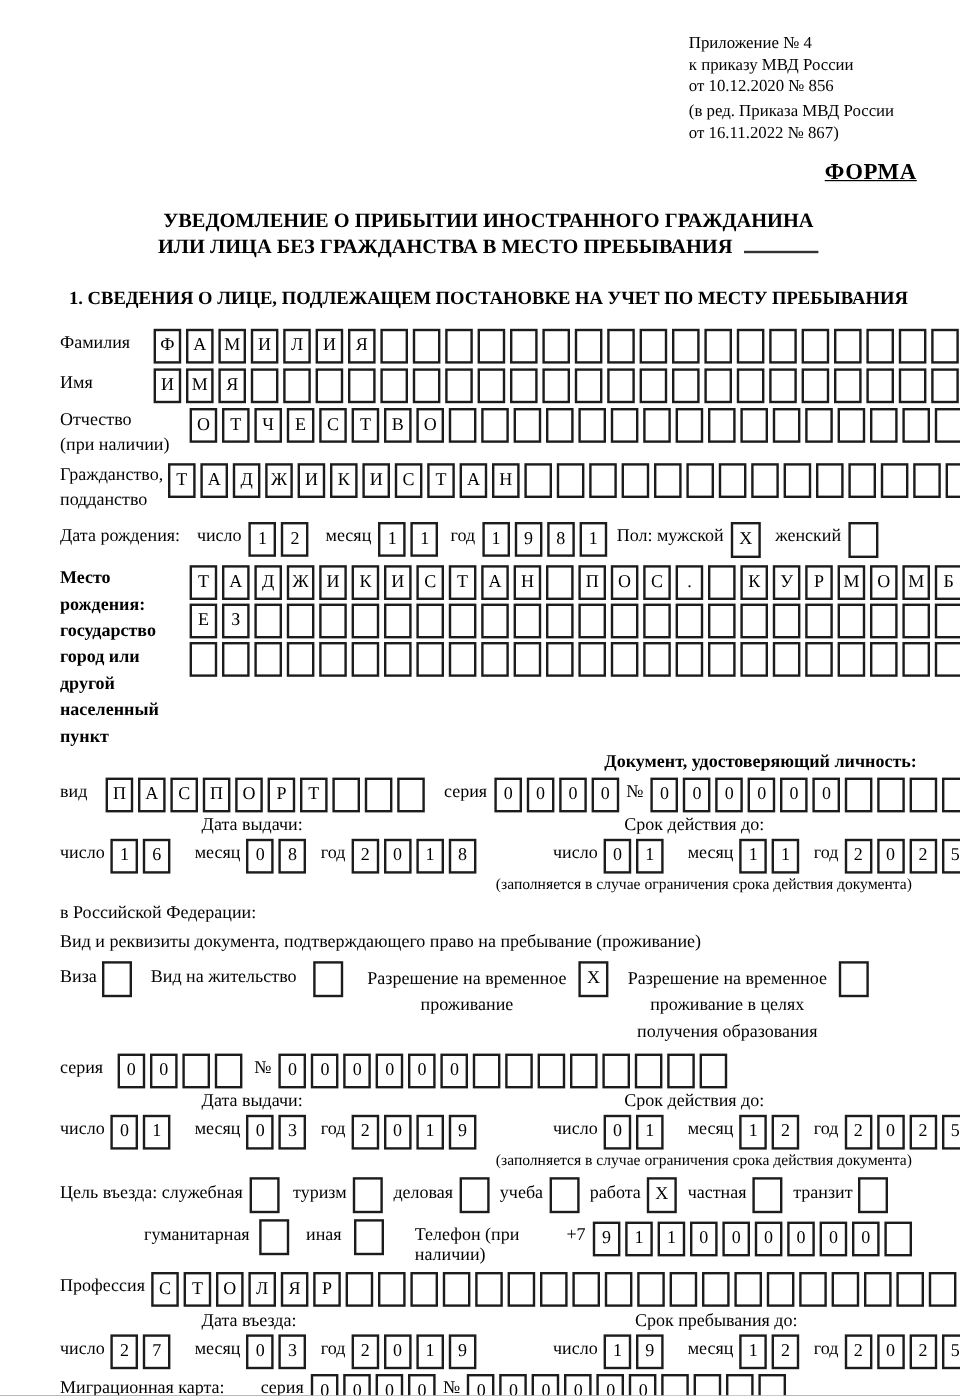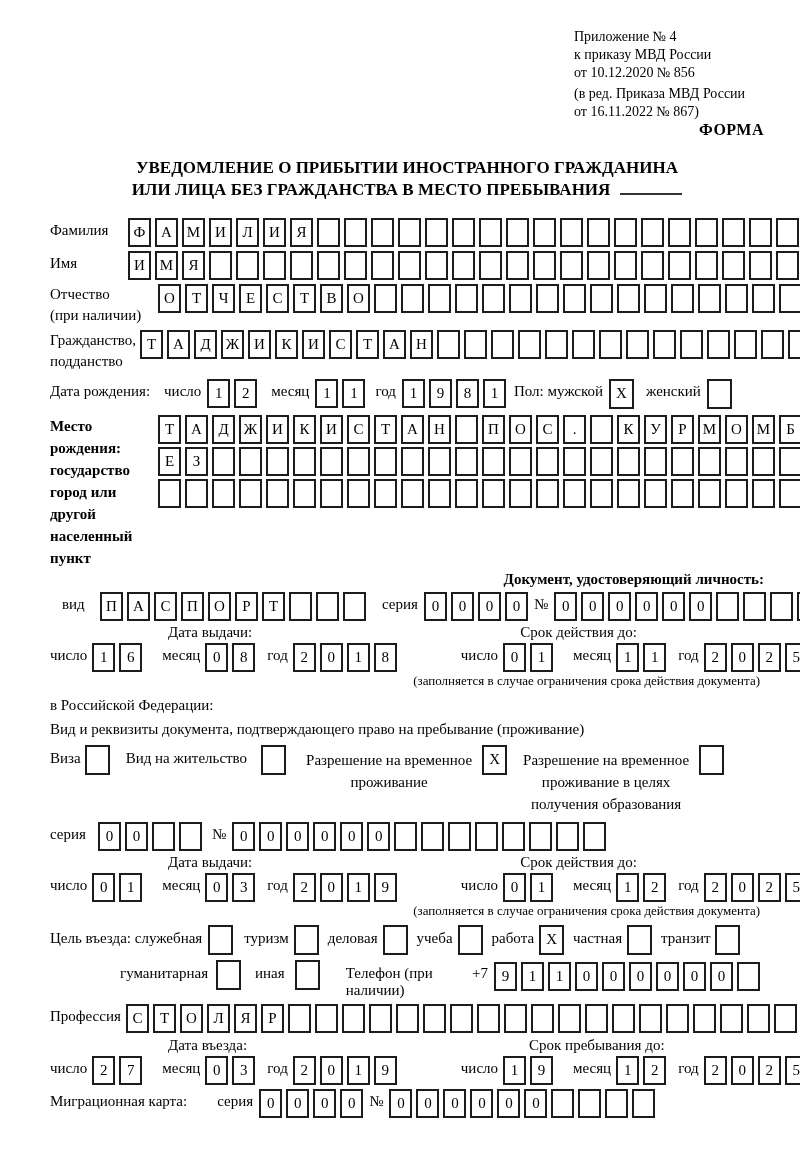--- a/index.html
+++ b/index.html
@@ -4,21 +4,21 @@
 <style>
   html,body{margin:0;padding:0;background:#888;}
   .page{
     width:800px;height:1163px;background:#fff;color:#000;
     font-family:"Liberation Serif","DejaVu Serif",serif;
     box-sizing:border-box;padding:28px 36px 0 50px;
     position:relative;overflow:hidden;margin:0 auto;
   }
   .tr-block{width:190px;margin-left:auto;font-size:14px;line-height:1.28;}
   .tr-block .gap{height:3px;}
-  .forma{text-align:right;font-weight:bold;font-size:16px;letter-spacing:.5px;}
+  .forma{text-align:right;font-weight:bold;font-size:19px;margin-top:12px;letter-spacing:.5px;text-decoration:underline;}
   .title{font-weight:bold;font-size:17px;text-align:center;margin-top:18px;line-height:1.35;}
   .uline{display:inline-block;width:62px;border-bottom:2.5px solid #333;margin-left:10px;vertical-align:baseline;}
   .sec1{font-weight:bold;font-size:15.5px;text-align:center;margin-top:22px;}
   .rows{margin-top:14px;font-size:15px;}
   .row{display:flex;align-items:flex-start;margin-top:4px;}
   .lbl{padding-top:4px;flex-shrink:0;}
   .lbl2 div{line-height:21px;}
   .boxes{display:flex;flex-wrap:nowrap;}
   .box{
     display:inline-block;width:19px;height:25px;border:2px solid #1c1c1c;
@@ -57,20 +57,21 @@
     <div>от 16.11.2022 № 867)</div>
   </div>
 
   <div class="forma">ФОРМА</div>
 
   <div class="title">
     <div>УВЕДОМЛЕНИЕ О ПРИБЫТИИ ИНОСТРАННОГО ГРАЖДАНИНА</div>
     <div><span>ИЛИ ЛИЦА БЕЗ ГРАЖДАНСТВА В МЕСТО ПРЕБЫВАНИЯ</span><span class="uline"></span></div>
   </div>
 
+  <div class="sec1">1. СВЕДЕНИЯ О ЛИЦЕ, ПОДЛЕЖАЩЕМ ПОСТАНОВКЕ НА УЧЕТ ПО МЕСТУ ПРЕБЫВАНИЯ</div>
 
   <div class="rows">
 
     <div class="row" style="margin-top:16px;">
       <div class="lbl w-fam">Фамилия</div>
       <div class="boxes">
           <span class="box">Ф</span>
           <span class="box">А</span>
           <span class="box">М</span>
           <span class="box">И</span>
@@ -310,21 +311,21 @@
             <span class="box"></span>
             <span class="box"></span>
             <span class="box"></span>
           </div>
       </div>
     </div>
 
     <div class="dochead">Документ, удостоверяющий личность:</div>
 
     <div class="row">
-      <div class="lbl" style="width:38px;margin-left:12px;">вид</div>
+      <div class="lbl" style="width:38px;margin-left:0;">вид</div>
       <div class="boxes">
           <span class="box">П</span>
           <span class="box">А</span>
           <span class="box">С</span>
           <span class="box">П</span>
           <span class="box">О</span>
           <span class="box">Р</span>
           <span class="box">Т</span>
           <span class="box"></span>
           <span class="box"></span>

